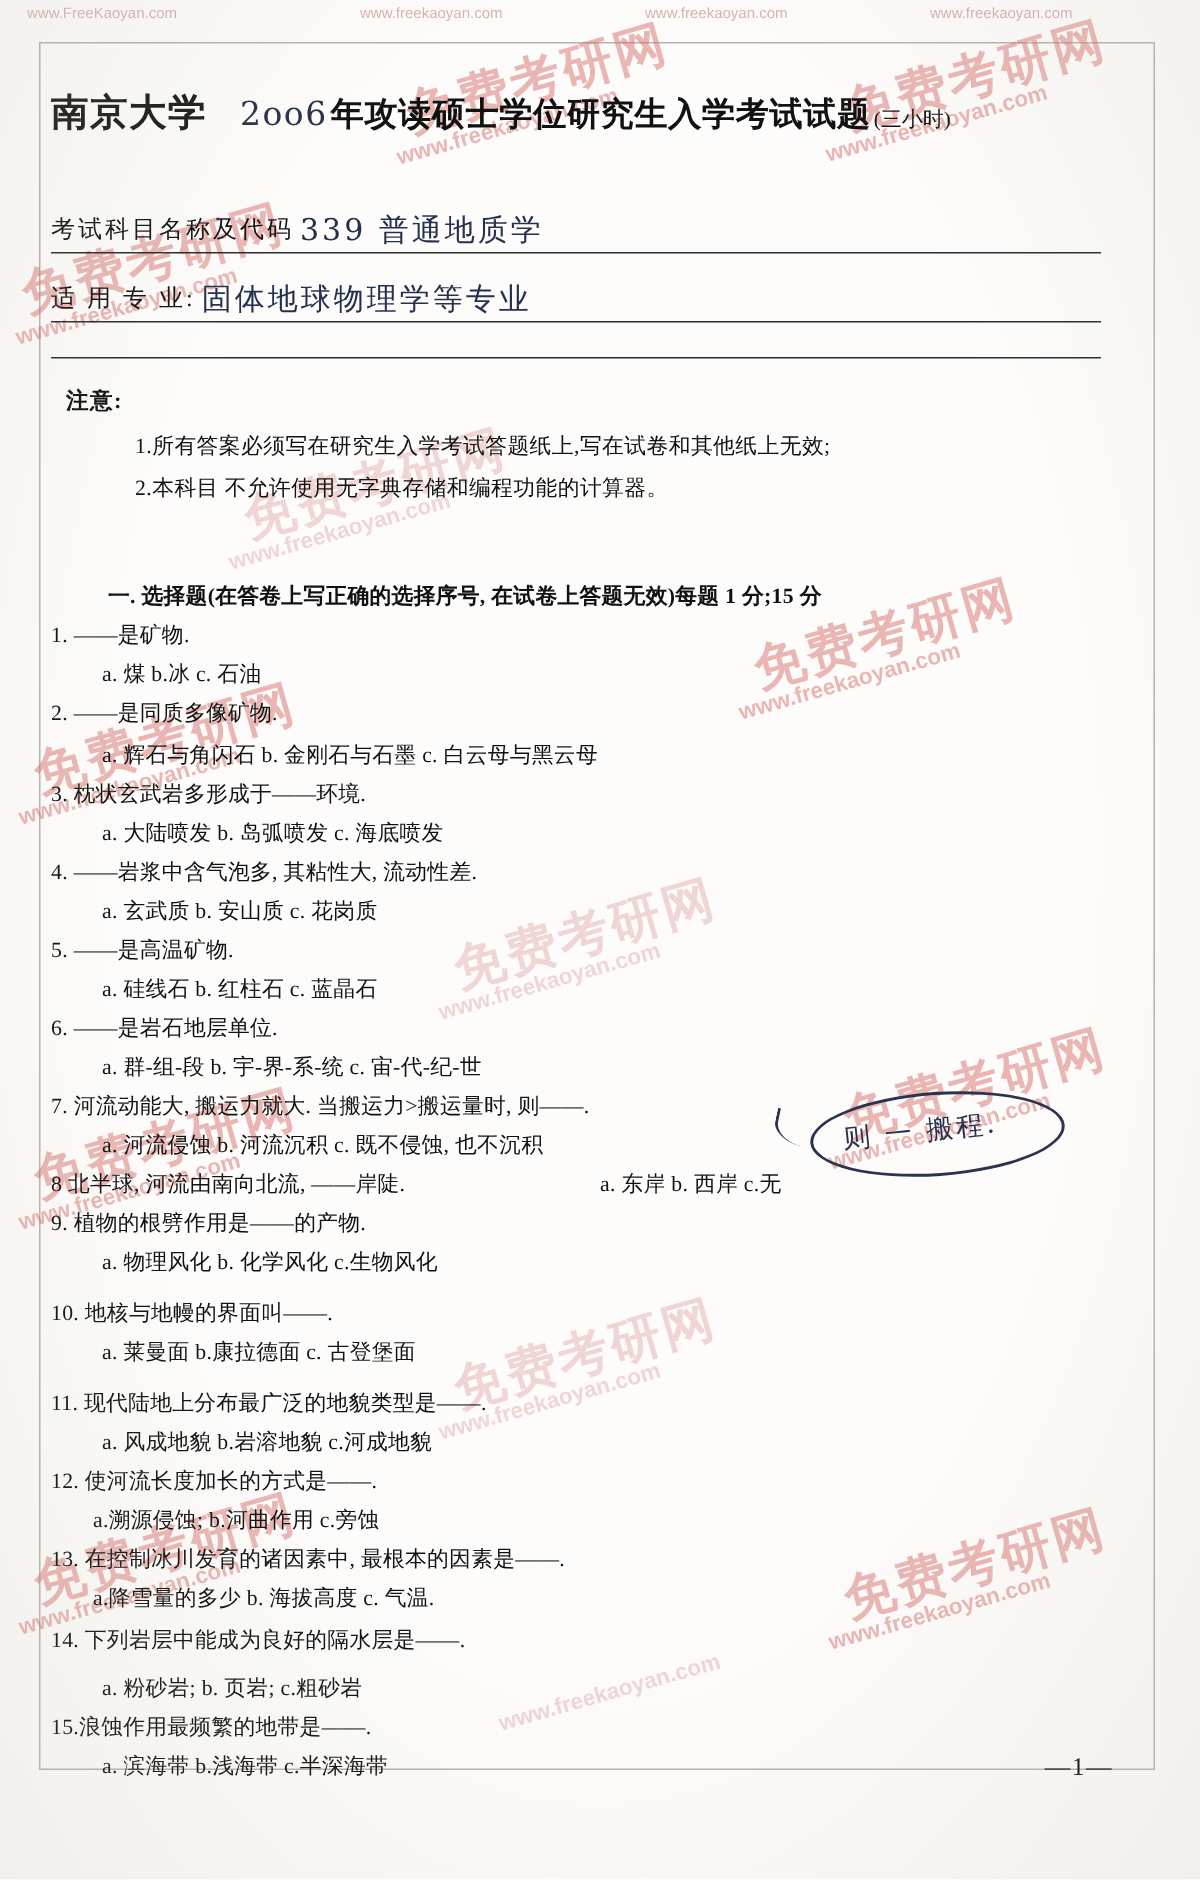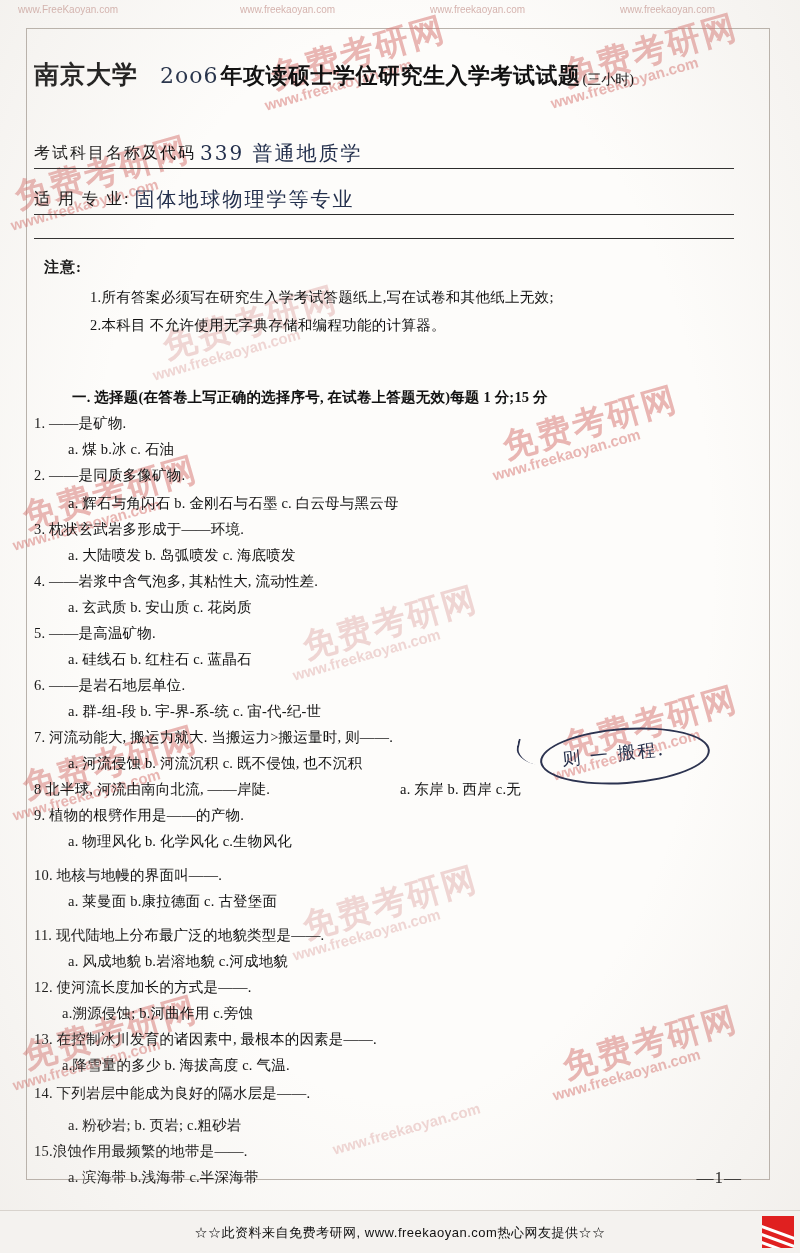--- a/index.html
+++ b/index.html
@@ -386,22 +386,14 @@
   <div id="annot-tail"></div>
   <div id="annot">
     <div class="ellipse"></div>
     <div class="txt">则 一 搬程.</div>
   </div>
 
   <div id="pageno">—1—</div>
 
   <div id="paper-tint"></div>
 
-  <div id="bottombar">
-    <div class="btext">☆☆此资料来自免费考研网,  www.freekaoyan.com热心网友提供☆☆</div>
-    <div class="logo">
-      <i></i>
-        <i></i>
-        <i></i>
-    </div>
-  </div>
 
 </div>
 
 </body></html>

